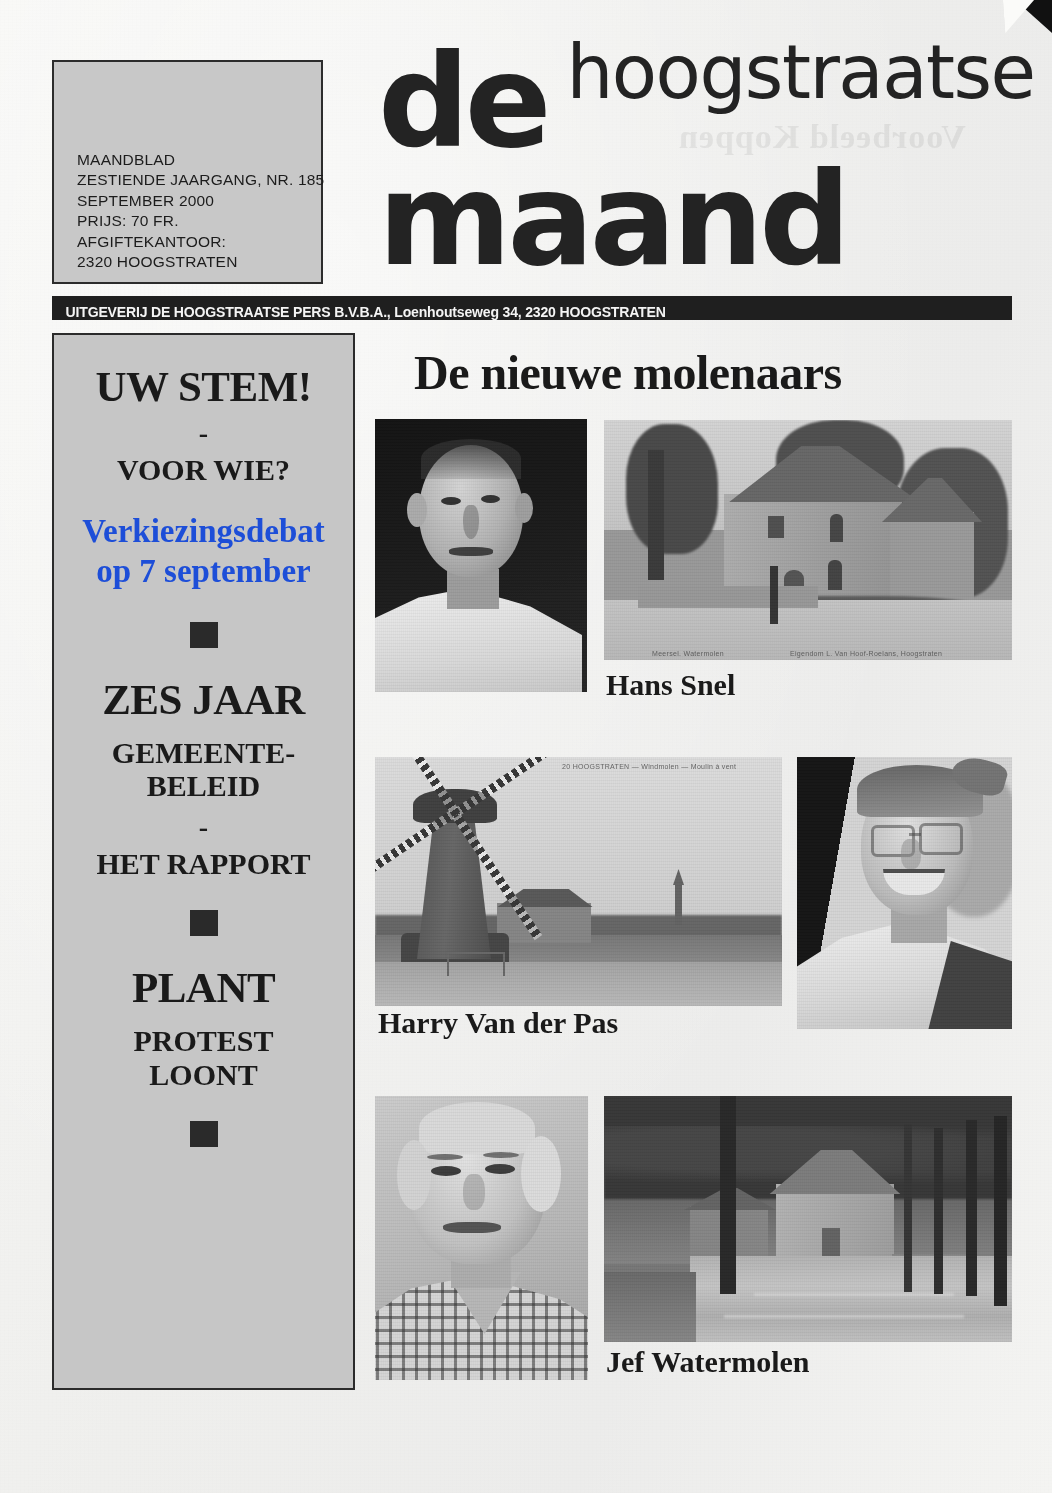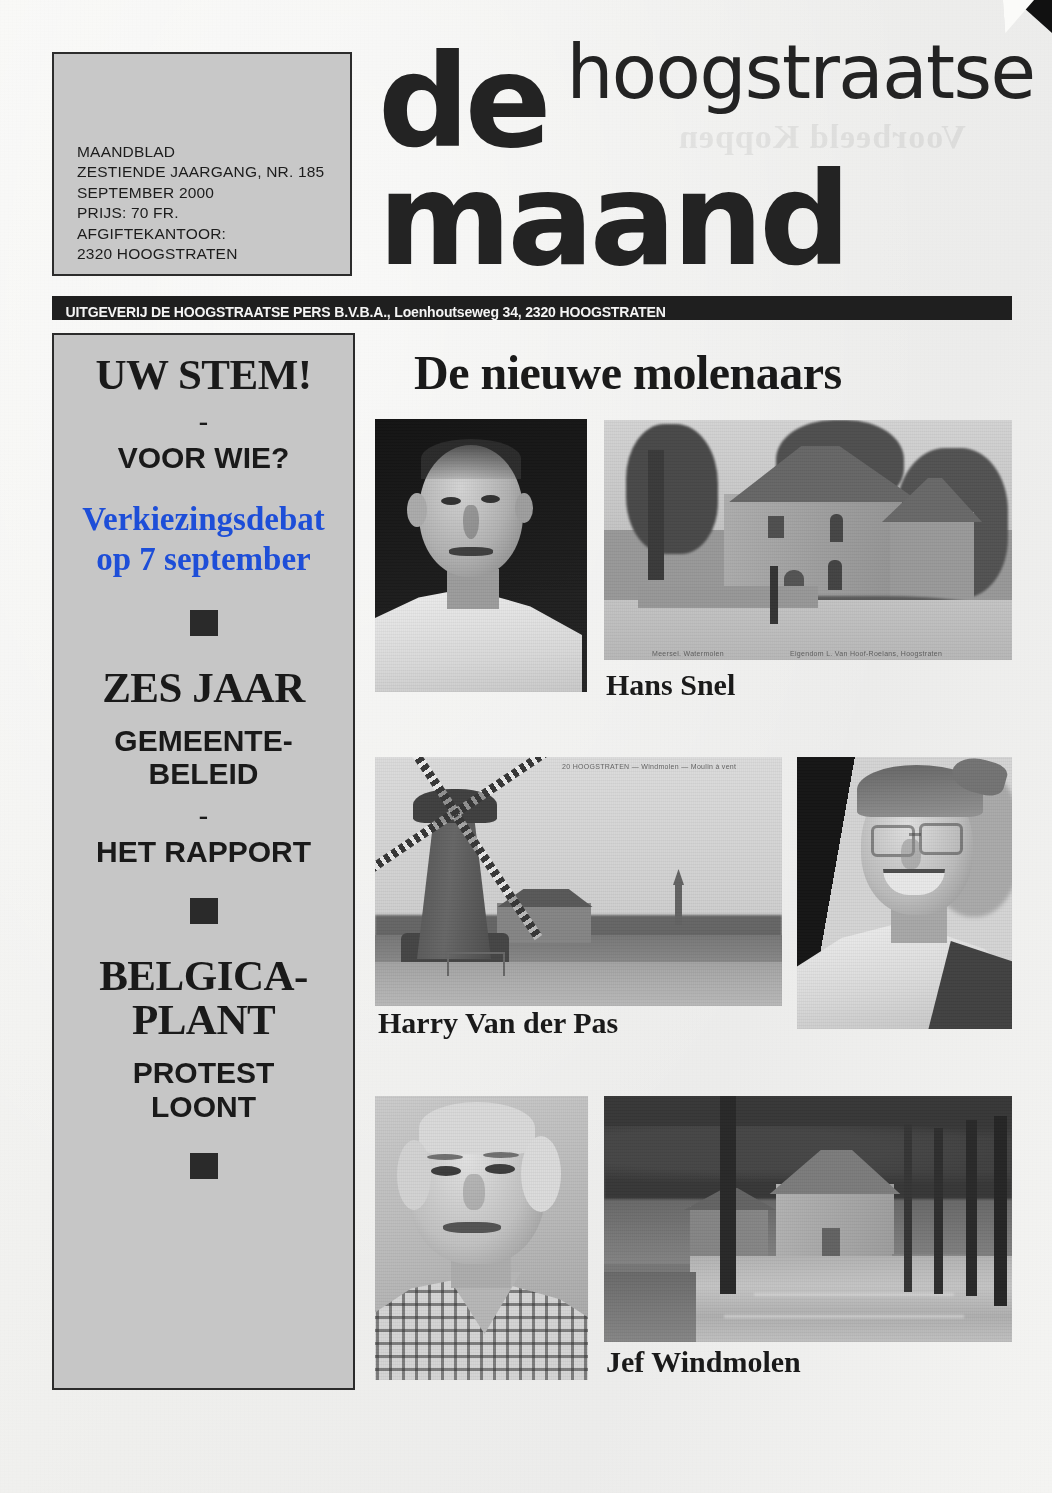--- a/index.html
+++ b/index.html
@@ -62,22 +62,22 @@
   #masthead {
     position: absolute;
     left: 52px;
     top: 52px;
     width: 960px;
     height: 236px;
   }
   #info-box {
     position: absolute;
     left: 0;
-    top: 0;
-    width: 300px;
+    top: 8px;
+    width: 271px;
     height: 224px;
     background: #c8c8c8;
     border: 2px solid #2c2c2c;
     box-sizing: border-box;
   }
   #info-lines {
     position: absolute;
     left: 23px;
     top: 88px;
     font-family: "Liberation Sans", sans-serif;
@@ -167,33 +167,33 @@
   #sidebar {
     position: absolute;
     left: 52px;
     top: 333px;
     width: 303px;
     height: 1057px;
     background: #c6c6c6;
     border: 2px solid #2b2b2b;
     box-sizing: border-box;
     text-align: center;
-    padding-top: 18px;
+    padding-top: 30px;
   }
   .sb-block { margin-bottom: 0; }
   .sb-xl {
     font-family: "Liberation Serif", serif;
     font-weight: 700;
     font-size: 43px;
     line-height: 1.02;
     color: #1a1a1a;
     letter-spacing: -0.5px;
   }
   .sb-lg {
-    font-family: Liberation Sans, sans-serif;
+    font-family: Liberation Serif, serif;
     font-weight: 700;
     font-size: 30px;
     line-height: 1.12;
     color: #1a1a1a;
   }
   .sb-md {
     font-family: "Liberation Serif", serif;
     font-weight: 700;
     font-size: 33px;
     line-height: 1.2;
@@ -531,21 +531,20 @@
       <div class="sb-xl">ZES JAAR</div>
       <div class="gap-s"></div>
       <div class="sb-lg">GEMEENTE-</div>
       <div class="sb-lg">BELEID</div>
       <div class="sb-dash">-</div>
       <div class="sb-lg">HET RAPPORT</div>
       <div class="sb-sq"></div>
     </div>
 
     <div class="sb-block">
-      <div class="sb-xl">BELGICA-</div>
       <div class="sb-xl">PLANT</div>
       <div class="gap-s"></div>
       <div class="sb-lg">PROTEST</div>
       <div class="sb-lg">LOONT</div>
       <div class="sb-sq"></div>
     </div>
 
   </div>
 
   <div id="headline">De nieuwe molenaars</div>
@@ -660,15 +659,15 @@
       <div class="ripple2"></div>
     <div class="grass"></div>
     <div class="trunk-m"></div>
     <div class="trunk-r1"></div>
       <div class="trunk-r2"></div>
       <div class="trunk-r3"></div>
       <div class="trunk-r4"></div>
     <div class="grain"></div>
   </div>
 
-  <div class="caption" style="left:606px; top:1345px;">Jef Windmolen</div>
+  <div class="caption" style="left:606px; top:1345px;">Jef Watermolen</div>
 
 </div>
 
 </body></html>

